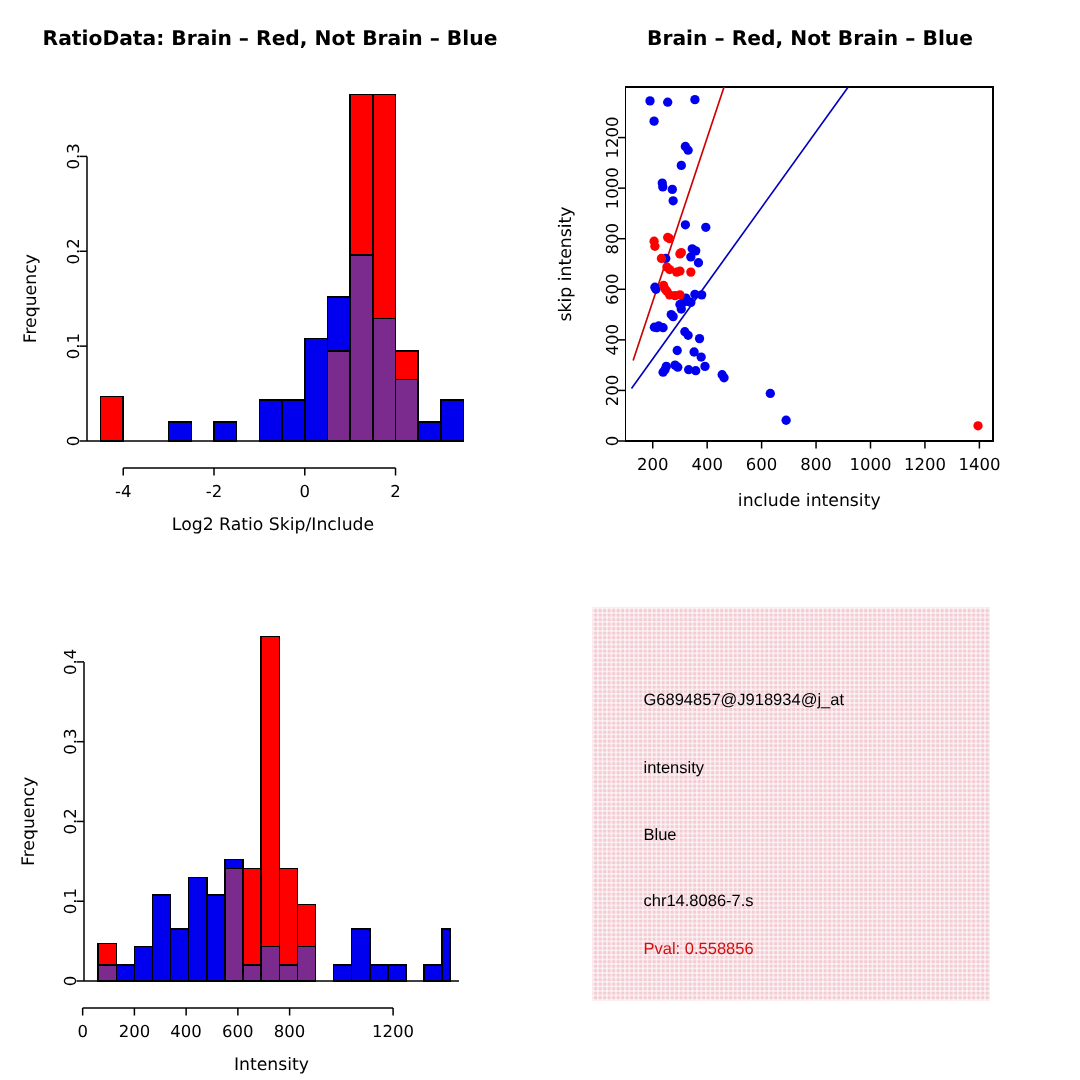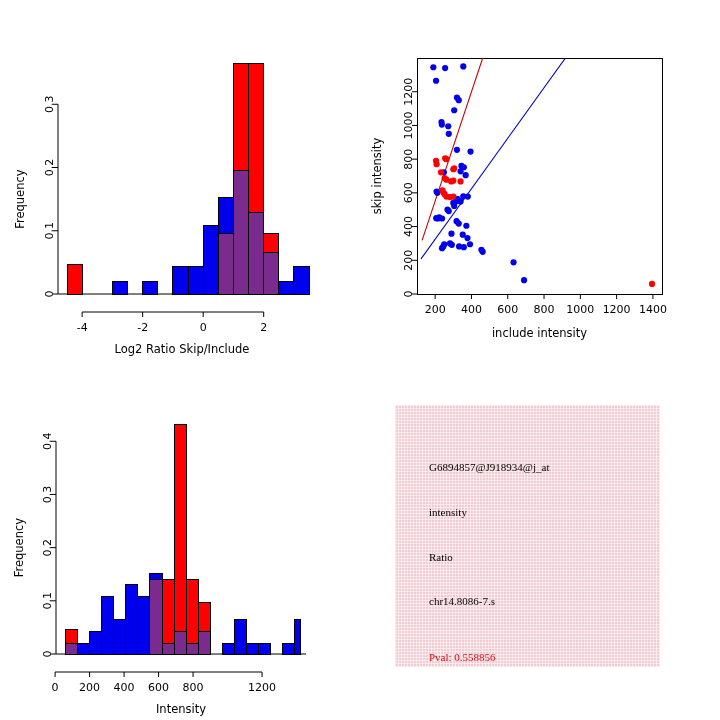--- a/index.html
+++ b/index.html
@@ -24,29 +24,30 @@
     position:absolute;left:35px;top:45px;width:265px;height:262px;
     background:#f2ccd2;
   }
   .infobox .grid{position:absolute;left:0;top:0;right:0;bottom:0;
     background-image:
       linear-gradient(to right, rgba(255,255,255,0.55) 1px, transparent 1px),
       linear-gradient(to bottom, rgba(255,255,255,0.55) 1px, transparent 1px);
     background-size:3px 3px;
   }
   .infoline{position:absolute;font-size:11px;color:#000;white-space:nowrap;
-            font-family:Liberation Serif, serif;}
-  .infoline.pval{color:#d01010;margin-top:24px;}
+            font-family:Liberation Sans, sans-serif;}
+  .infoline.pval{color:#d01010;}
 </style>
 </head>
 <body>
 
 <div class="page">
 
   <div class="panel" id="panel-tl">
+    <div class="ptitle" style="left:0;top:18px;width:360px;">RatioData: Brain – Red, Not Brain – Blue</div>
     <svg class="plotarea" id="svg-tl" width="360" height="330" style="left:0;top:22px;">
         <g>
           <line x1="58" y1="272" x2="58" y2="82.27027027027029" stroke="#000" stroke-width="1"></line>
           <line x1="58" y1="272" x2="53" y2="272" stroke="#000" stroke-width="1"></line>
           <text x="49" y="272" class="ticklab" text-anchor="middle" transform="rotate(-90 49 272)" dy="0.36em">0</text>
           <line x1="58" y1="208.75675675675674" x2="53" y2="208.75675675675674" stroke="#000" stroke-width="1"></line>
           <text x="49" y="208.75675675675674" class="ticklab" text-anchor="middle" transform="rotate(-90 49 208.75675675675674)" dy="0.36em">0.1</text>
           <line x1="58" y1="145.5135135135135" x2="53" y2="145.5135135135135" stroke="#000" stroke-width="1"></line>
           <text x="49" y="145.5135135135135" class="ticklab" text-anchor="middle" transform="rotate(-90 49 145.5135135135135)" dy="0.36em">0.2</text>
           <line x1="58" y1="82.27027027027029" x2="53" y2="82.27027027027029" stroke="#000" stroke-width="1"></line>
@@ -83,20 +84,21 @@
           <text x="203.17948717948718" y="309" class="ticklab" text-anchor="middle" dy="0">0</text>
           <line x1="263.6923076923077" y1="290" x2="263.6923076923077" y2="295" stroke="#000" stroke-width="1"></line>
           <text x="263.6923076923077" y="309" class="ticklab" text-anchor="middle" dy="0">2</text>
           <text x="182" y="331" class="axlab" text-anchor="middle" dy="0">Log2 Ratio Skip/Include</text>
           <text x="20" y="177.13513513513516" class="axlab" text-anchor="middle" transform="rotate(-90 20 177.13513513513516)" dy="0.34em">Frequency</text>
         </g>
       </svg>
   </div>
 
   <div class="panel" id="panel-tr">
+    <div class="ptitle" style="left:0;top:18px;width:360px;">Brain – Red, Not Brain – Blue</div>
     <svg class="plotarea" id="svg-tr" width="360" height="330" style="left:0;top:22px;">
         <g>
           <defs>
             <clipPath id="clip-svg-tr">
               <rect x="57" y="36" width="245" height="236"></rect>
             </clipPath>
           </defs>
           <rect x="57" y="36" width="245" height="236" fill="none" stroke="#000" stroke-width="1" shape-rendering="crispEdges"></rect>
           <g clip-path="url(#clip-svg-tr)">
             <line x1="62.08148148148148" y1="218.39428571428573" x2="122.6962962962963" y2="36" stroke="#cc0000" stroke-width="1.1"></line>
@@ -271,19 +273,19 @@
           <text x="19" y="165.63636363636363" class="axlab" text-anchor="middle" transform="rotate(-90 19 165.63636363636363)" dy="0.34em">Frequency</text>
         </g>
       </svg>
   </div>
 
   <div class="panel" id="panel-br">
     <div class="infobox">
       <div class="grid"></div>
       <div class="infoline" style="left:34px;top:56px;">G6894857@J918934@j_at</div>
       <div class="infoline" style="left:34px;top:101px;">intensity</div>
-      <div class="infoline" style="left:34px;top:146px;">Ratio</div>
+      <div class="infoline" style="left:34px;top:146px;">Blue</div>
       <div class="infoline" style="left:34px;top:190px;">chr14.8086-7.s</div>
       <div class="infoline pval" style="left:34px;top:222px;">Pval: 0.558856</div>
     </div>
   </div>
 
 </div>
 
 </body></html>

